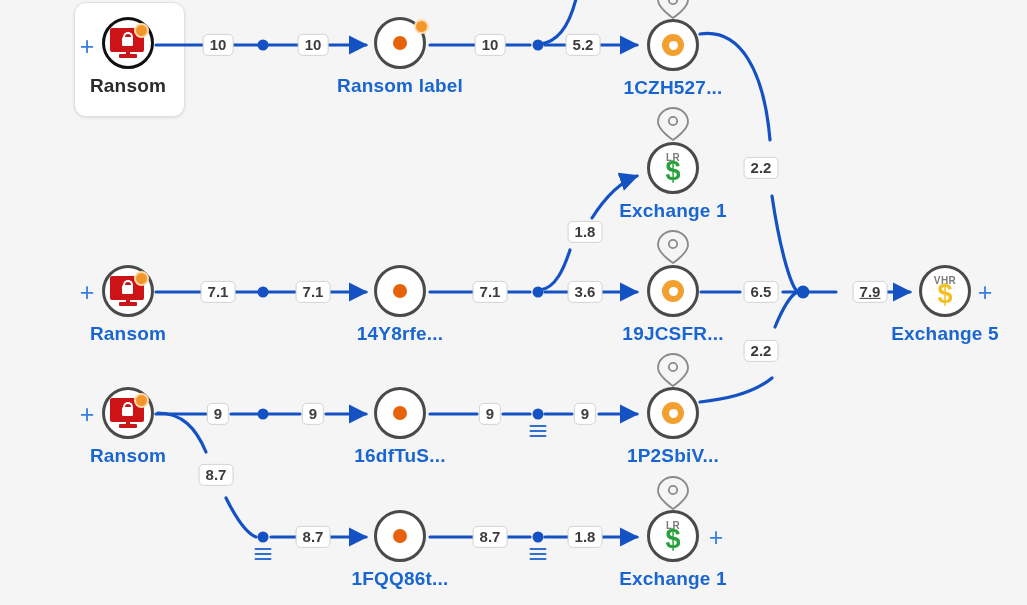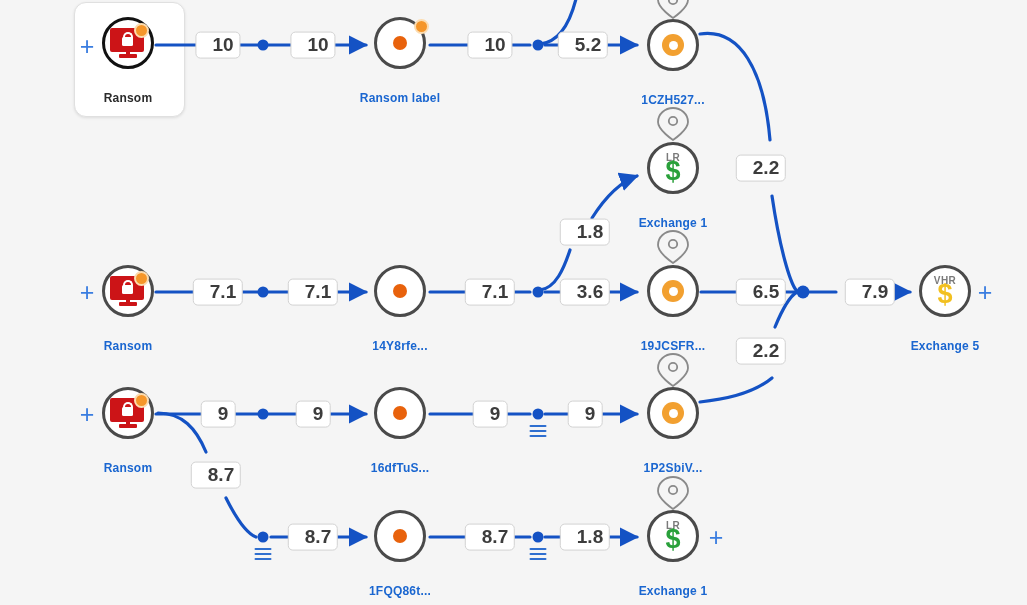--- a/index.html
+++ b/index.html
@@ -25,24 +25,24 @@
     margin-left:-26px;margin-top:-26px;
     border-radius:50%;
     background:#ffffff;
     border:3px solid #4a4a4a;
     box-sizing:border-box;
     display:flex;align-items:center;justify-content:center;
   }
   .node.selected-ring .ring{border-color:#111111;border-width:3px;}
   .node .label{
     position:absolute;
-    top:48px;left:0;
+    top:32px;left:0;
     transform:translateX(-50%);
     white-space:nowrap;
-    font-size:12px;
+    font-size:19px;
     font-weight:bold;
     color:#1a66d0;
     letter-spacing:0.2px;
     text-align:center;
   }
   .node .label.dark{color:#2b2b2b;font-weight:bold;}
 
   
   .glyph-dot{width:14px;height:14px;border-radius:50%;background:#e8620c;}
   
@@ -106,22 +106,22 @@
     user-select:none;
   }
 
   
   .chip{
     position:absolute;
     transform:translate(-50%,-50%);
     background:#ffffff;
     border:1px solid #d2d2d2;
     border-radius:5px;
-    padding:1px 6px 2px 16px;
-    font-size:19px;
+    padding:1px 6px 2px 6px;
+    font-size:15px;
     font-weight:bold;
     color:#3c3c3c;
     line-height:1.15;
     white-space:nowrap;
   }
 
   
   .jdot{
     position:absolute;
     width:11px;height:11px;border-radius:50%;
@@ -357,21 +357,21 @@
       <div class="chip" style="left: 313px; top: 45px;">10</div>
       <div class="chip" style="left: 490px; top: 45px;">10</div>
       <div class="chip" style="left: 583px; top: 45px;">5.2</div>
       <div class="chip" style="left: 585px; top: 232px;">1.8</div>
       <div class="chip" style="left: 761px; top: 168px;">2.2</div>
       <div class="chip" style="left: 218px; top: 292px;">7.1</div>
       <div class="chip" style="left: 313px; top: 292px;">7.1</div>
       <div class="chip" style="left: 490px; top: 292px;">7.1</div>
       <div class="chip" style="left: 585px; top: 292px;">3.6</div>
       <div class="chip" style="left: 761px; top: 292px;">6.5</div>
-      <div class="chip" style="left: 870px; top: 292px;">7.9</div>
+      <div class="chip" style="left: 870px; top: 292px; text-decoration: underline;">7.9</div>
       <div class="chip" style="left: 761px; top: 351px;">2.2</div>
       <div class="chip" style="left: 218px; top: 414px;">9</div>
       <div class="chip" style="left: 313px; top: 414px;">9</div>
       <div class="chip" style="left: 490px; top: 414px;">9</div>
       <div class="chip" style="left: 585px; top: 414px;">9</div>
       <div class="chip" style="left: 216px; top: 475px;">8.7</div>
       <div class="chip" style="left: 313px; top: 537px;">8.7</div>
       <div class="chip" style="left: 490px; top: 537px;">8.7</div>
       <div class="chip" style="left: 585px; top: 537px;">1.8</div>
     </div>

